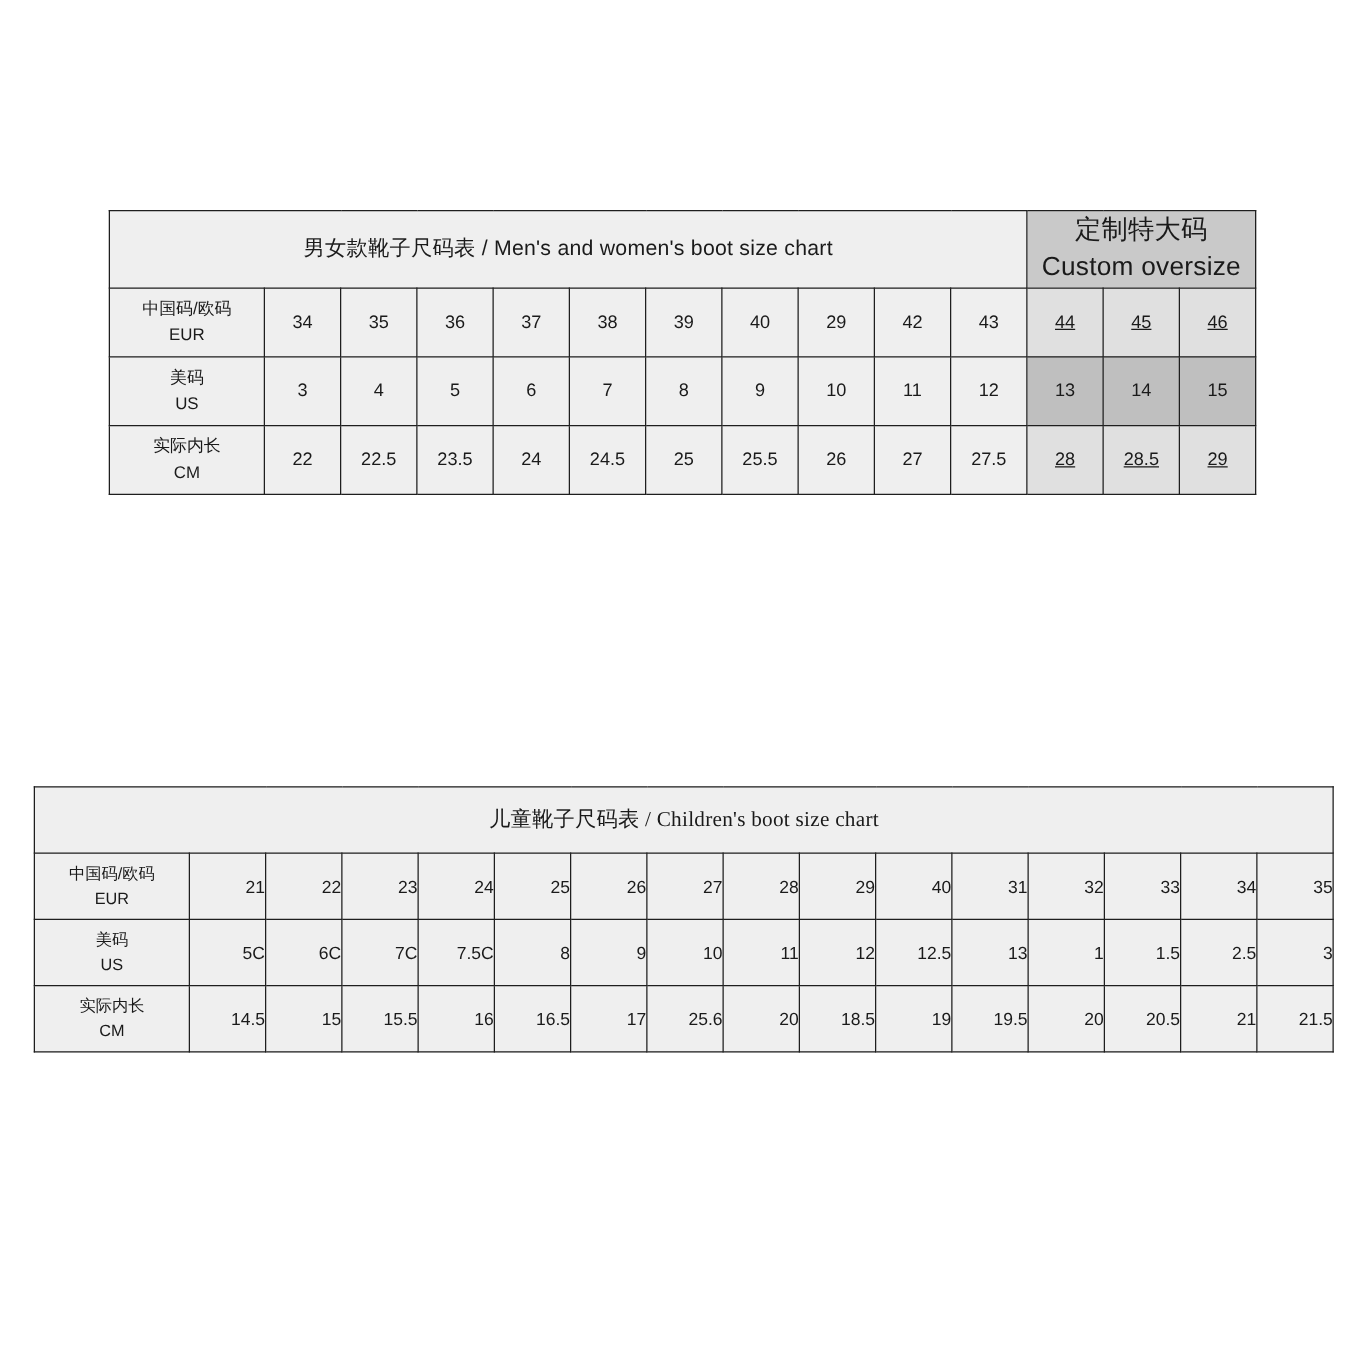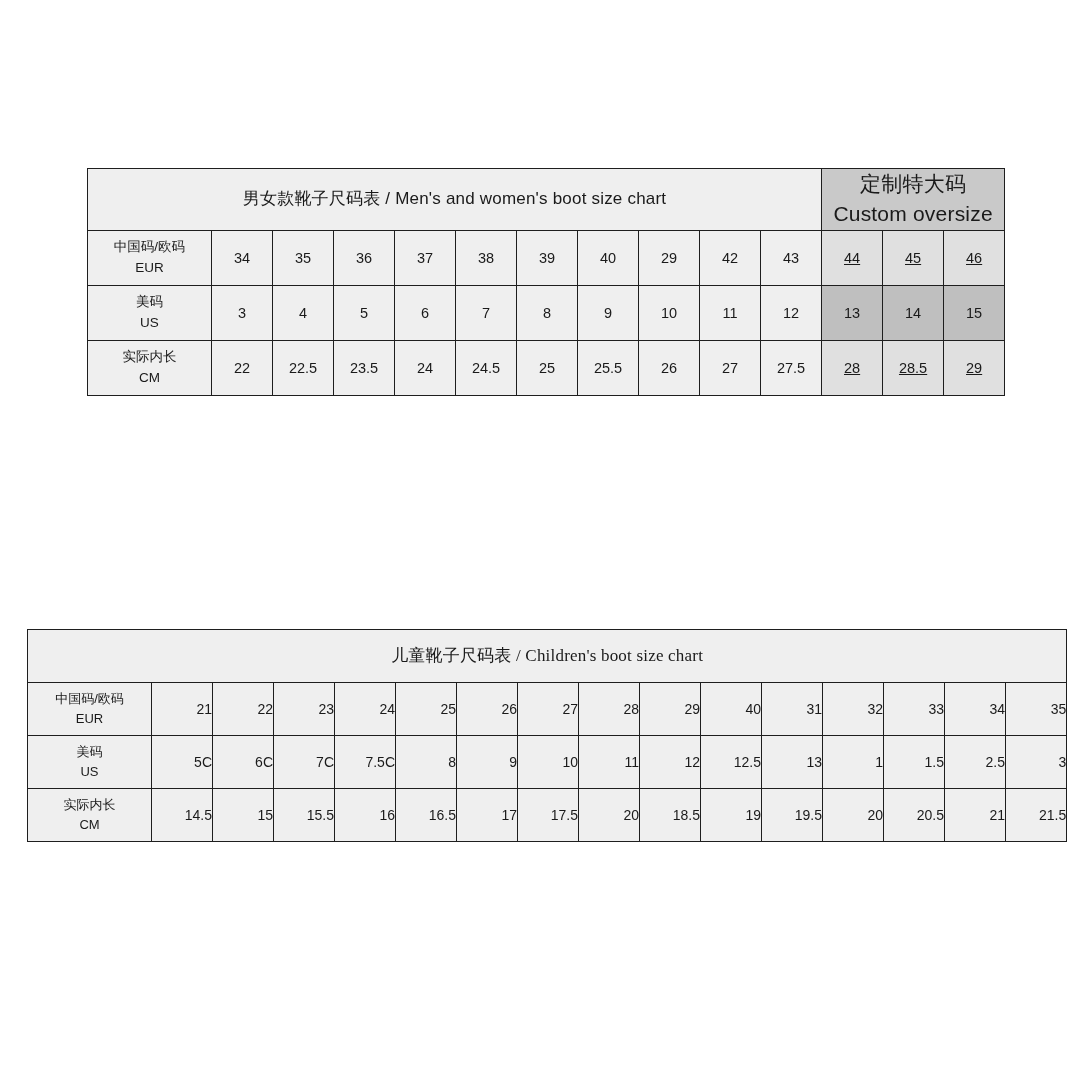--- a/index.html
+++ b/index.html
@@ -221,21 +221,21 @@
       </tr>
       <tr>
         <td class="rowlabel">实际内长
 CM</td>
         <td class="datacell">14.5</td>
         <td class="datacell">15</td>
         <td class="datacell">15.5</td>
         <td class="datacell">16</td>
         <td class="datacell">16.5</td>
         <td class="datacell">17</td>
-        <td class="datacell">17.5</td>
+        <td class="datacell">25.6</td>
         <td class="datacell">20</td>
         <td class="datacell">18.5</td>
         <td class="datacell">19</td>
         <td class="datacell">19.5</td>
         <td class="datacell">20</td>
         <td class="datacell">20.5</td>
         <td class="datacell">21</td>
         <td class="datacell">21.5</td>
       </tr>
     </tbody>

